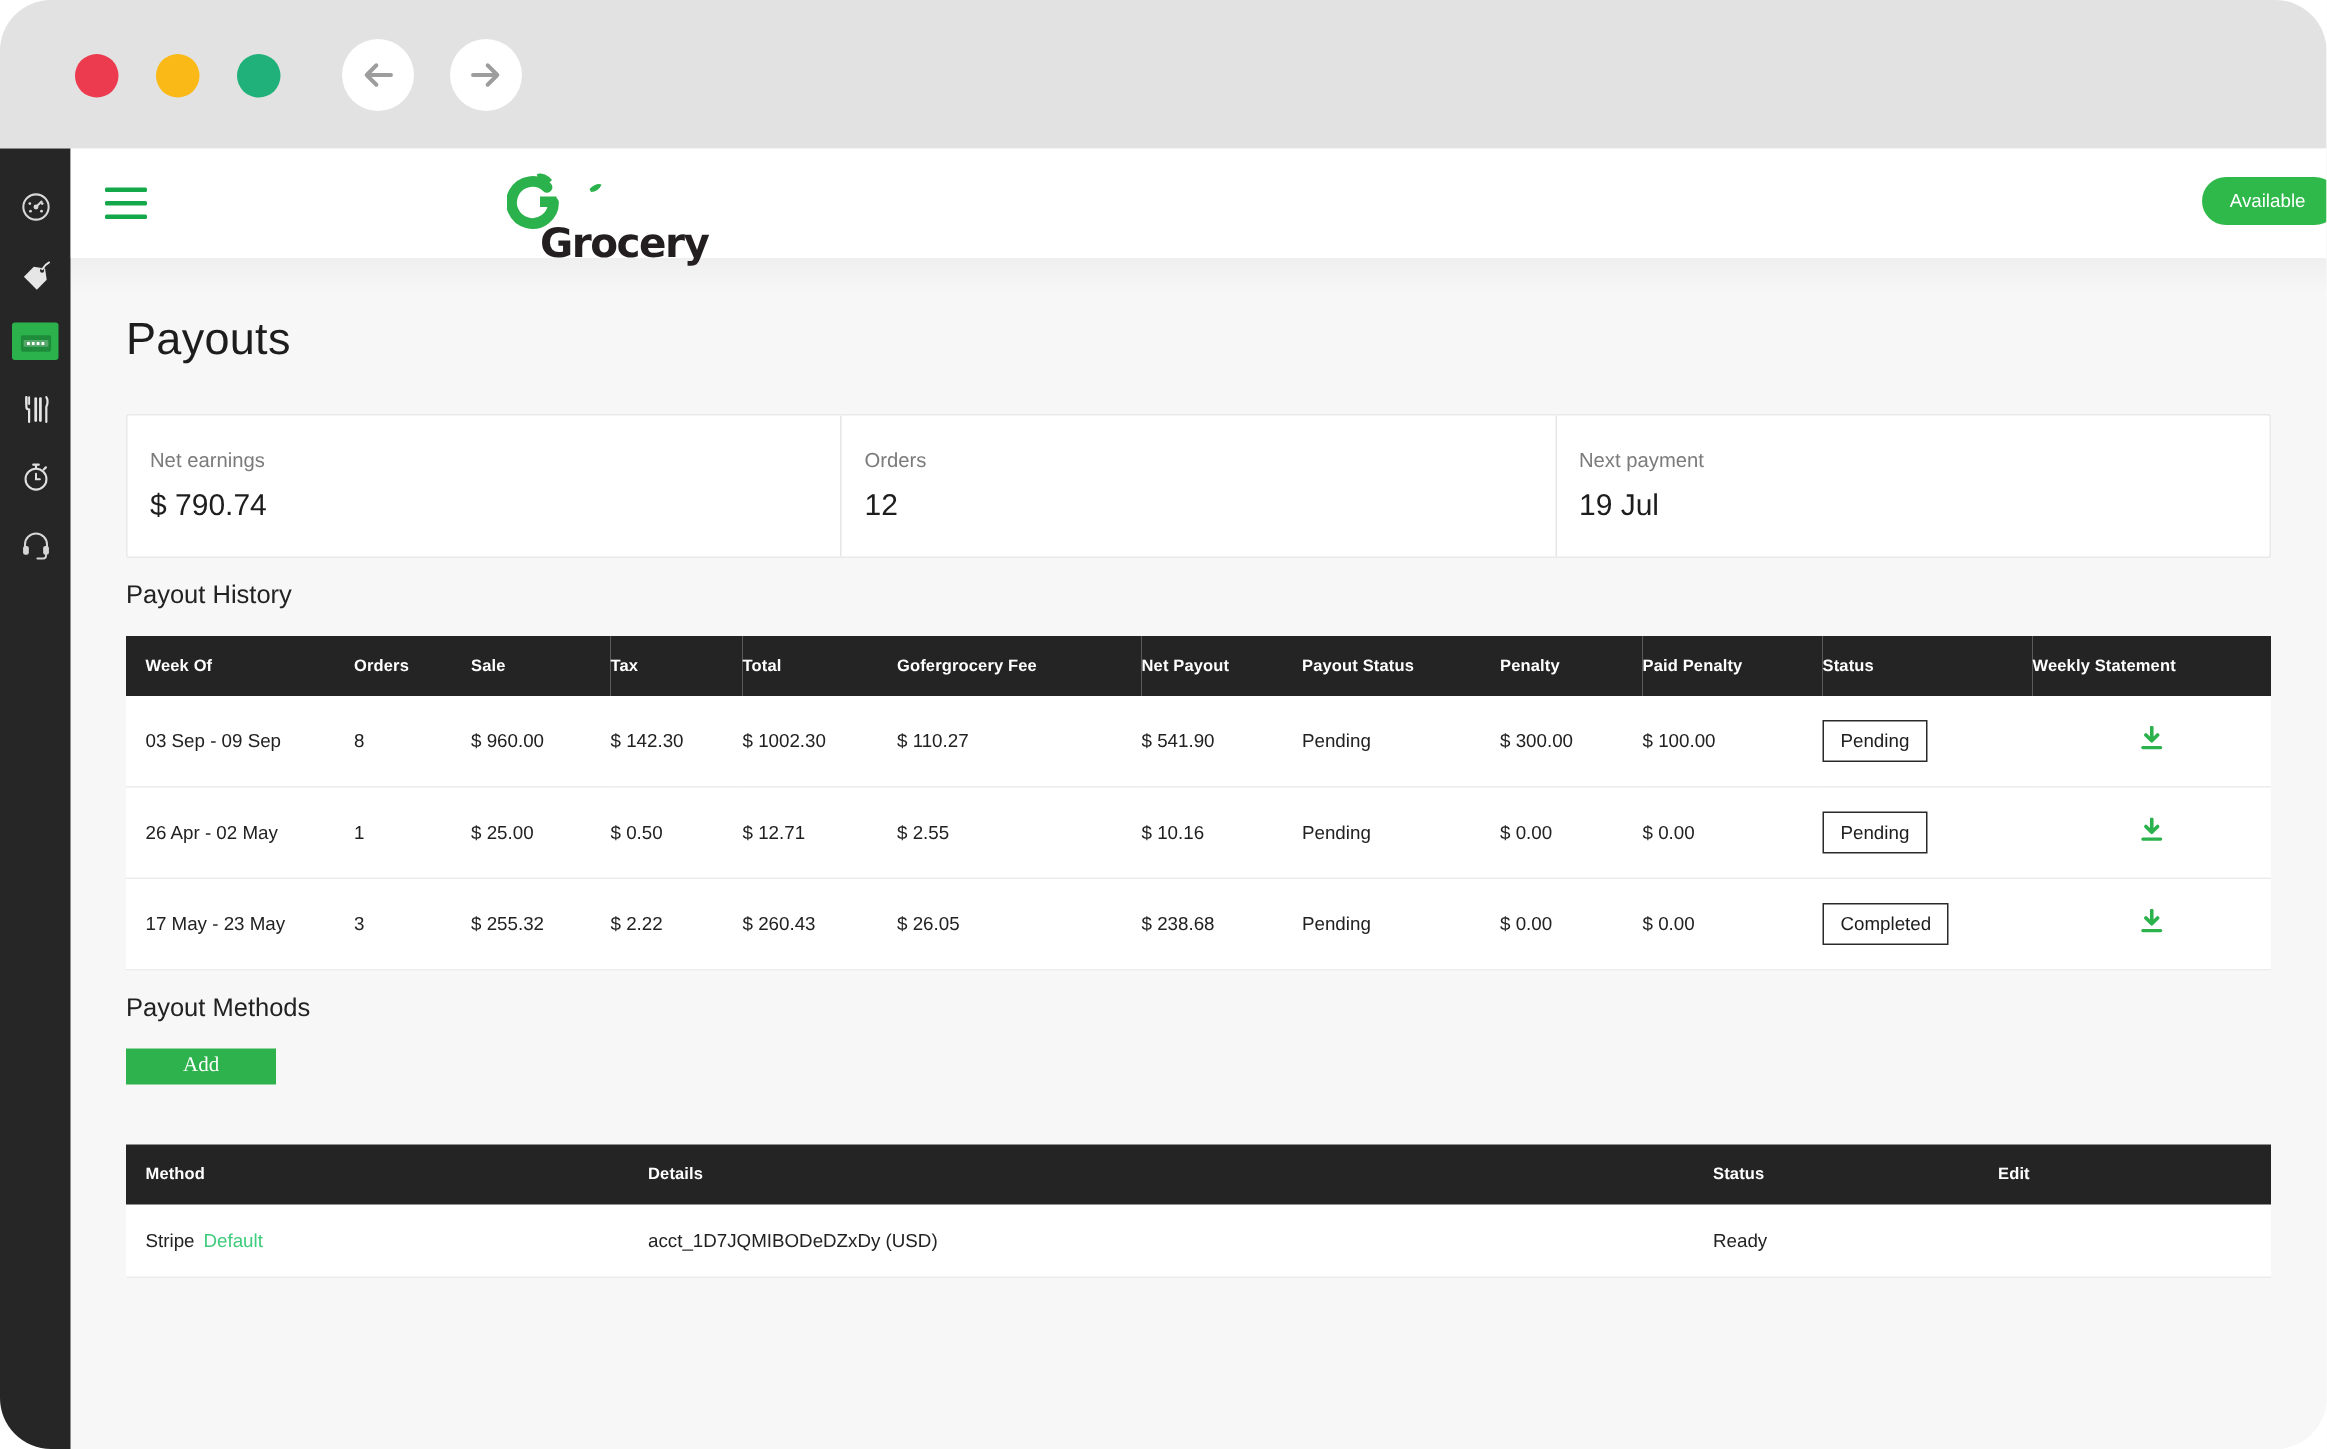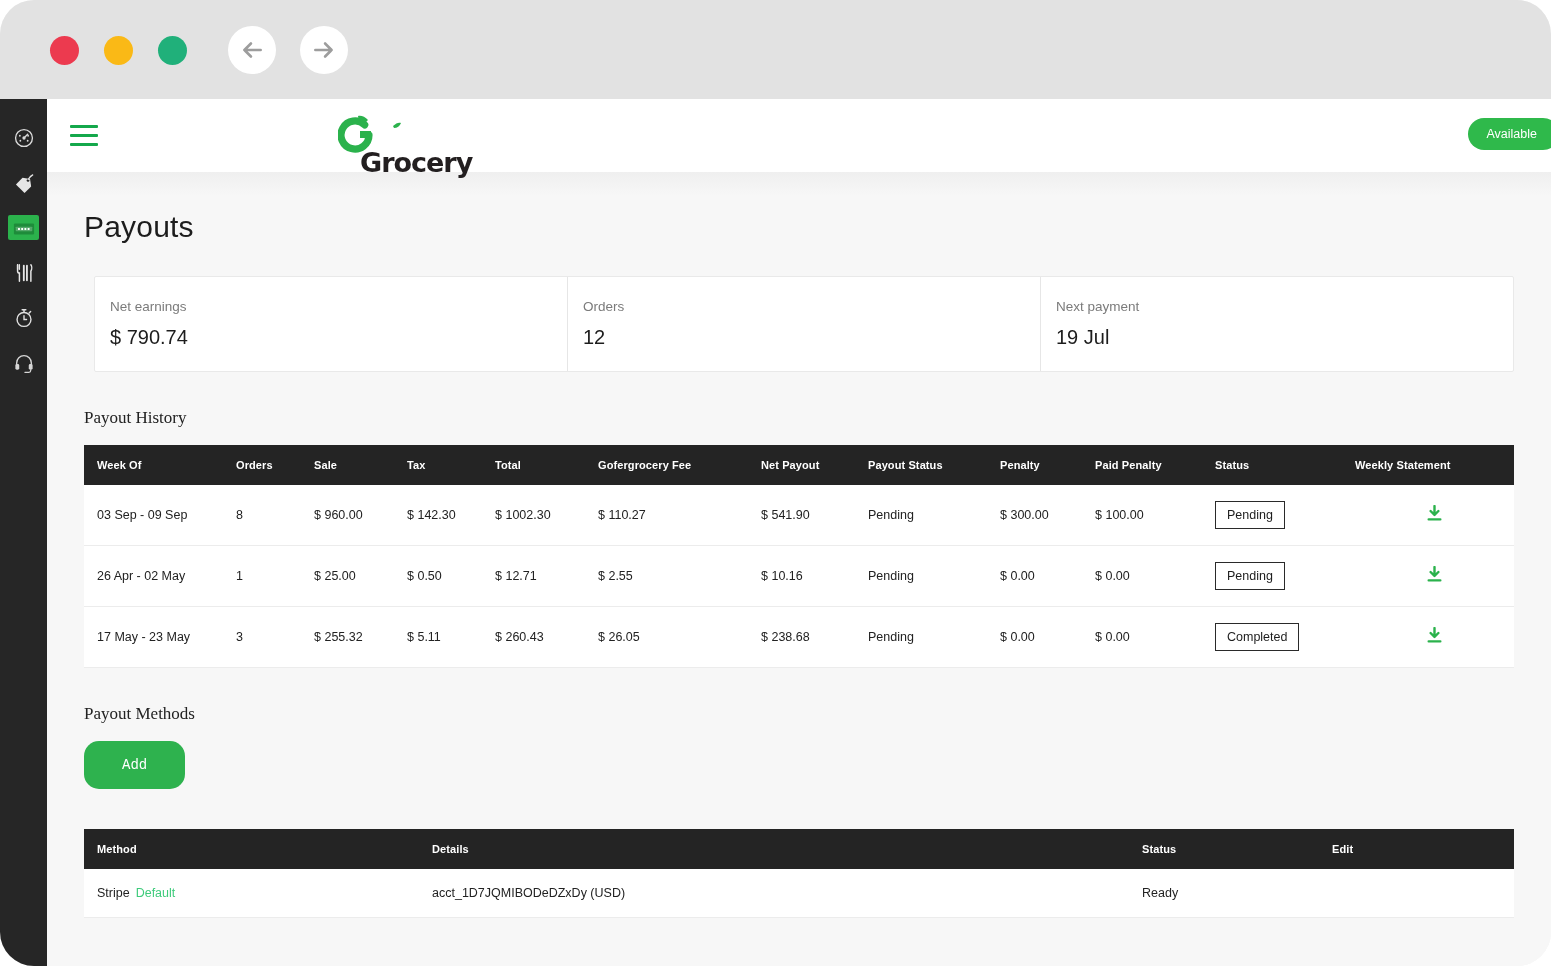--- a/index.html
+++ b/index.html
@@ -177,21 +177,20 @@
     letter-spacing: 0.2px;
   }
 
   
   .summary {
     display: flex;
     margin-top: 32px;
     background: #ffffff;
     border: 1px solid #e9e9e9;
     border-radius: 2px;
-    margin-left: 10px;
   }
   .summary-card {
     flex: 1 1 0;
     padding: 22px 0 22px 15px;
     border-right: 1px solid #e6e6e6;
   }
   .summary-card:last-child { border-right: none; }
   .sc-label {
     font-size: 13.5px;
     color: #7b7b7b;
@@ -200,22 +199,21 @@
   .sc-value {
     font-size: 20px;
     color: #1d1d1d;
   }
 
   
   h2.section-title {
     font-size: 17px;
     font-weight: 400;
     color: #222;
-    margin: 36px 0 17px 0;
-    font-family: Liberation Serif, serif;
+    margin: 15px 0 17px 0;
   }
 
   
   table.grid {
     width: 100%;
     border-collapse: collapse;
     background: #ffffff;
     font-size: 12.5px;
     table-layout: fixed;
   }
@@ -251,24 +249,24 @@
   .dl-cell { text-align: center; }
   .dl-icon { display: inline-block; }
 
   
   .btn-add {
     display: inline-block;
     background: #2eb24e;
     color: #ffffff;
     border: none;
     font-size: 14px;
-    padding: 16px 38px;
-    border-radius: 15px;
+    padding: 4px 38px;
+    border-radius: 0;
     cursor: pointer;
-    font-family: Liberation Mono, monospace;
+    font-family: Liberation Serif, serif;
   }
   .methods-wrap { margin-top: 40px; }
 
   .method-default { color: #3ecb7b; margin-left: 6px; }
 </style>
 </head>
 <body>
 
 <div class="window">
 
@@ -475,21 +473,21 @@
                     <path d="M1.6 14.4h11.8" stroke="#2bb24c" stroke-width="2.2" stroke-linecap="round"></path>
                   </svg>
                 </span>
               </td>
             </tr>
 
             <tr>
               <td class="link-green">17 May - 23 May</td>
               <td>3</td>
               <td>$ 255.32</td>
-              <td>$ 5.11</td>
+              <td>$ 2.22</td>
               <td>$ 260.43</td>
               <td>$ 26.05</td>
               <td>$ 238.68</td>
               <td>Pending</td>
               <td>$ 0.00</td>
               <td>$ 0.00</td>
               <td><span class="pill">Completed</span></td>
               <td class="dl-cell">
                 <span class="dl-icon">
                   <svg width="15" height="17" viewBox="0 0 15 17">

